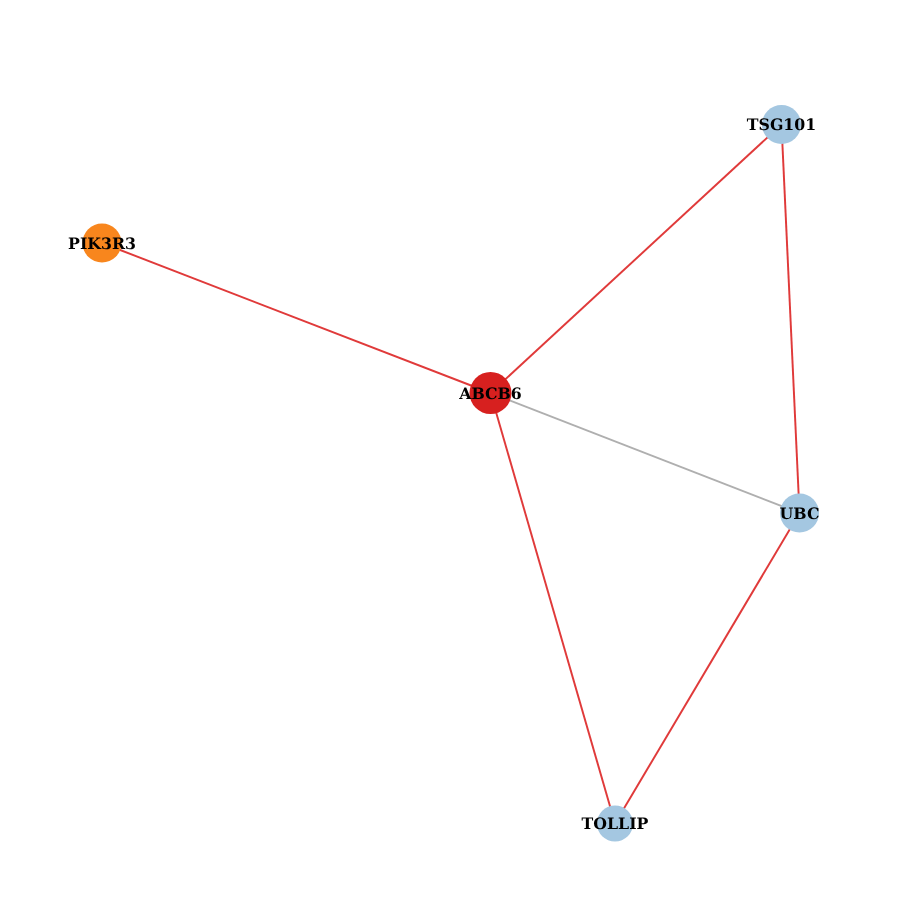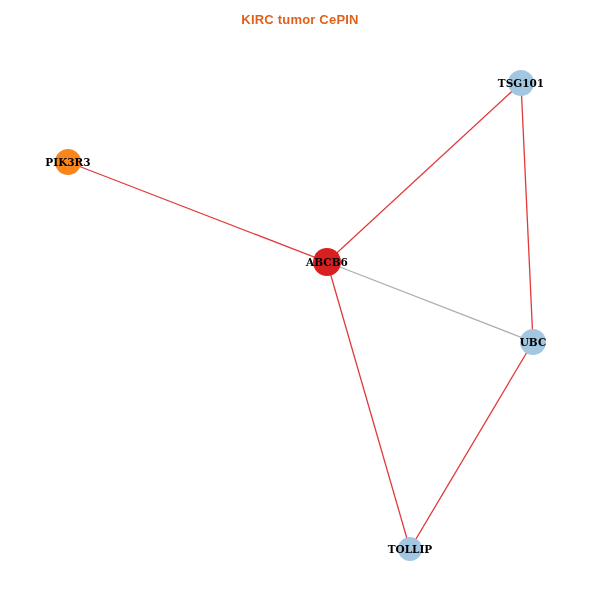--- a/index.html
+++ b/index.html
@@ -38,21 +38,20 @@
     font-size: 10.5px;
     fill: #000000;
     text-anchor: middle;
     dominant-baseline: middle;
   }
 </style>
 </head>
 <body>
 
 <div class="canvas">
-  <div class="plot-title" style="color: rgb(226, 97, 26);">KIRC tumor CePIN</div>
   <svg class="graph" width="600" height="600" viewBox="0 0 600 600">
     <g id="edges-layer">
         <line x1="68" y1="162" x2="327" y2="262" stroke="#E03A3A" stroke-width="1.3"></line>
         <line x1="327" y1="262" x2="521" y2="83" stroke="#E03A3A" stroke-width="1.3"></line>
         <line x1="521" y1="83" x2="533" y2="342" stroke="#E03A3A" stroke-width="1.3"></line>
         <line x1="327" y1="262" x2="533" y2="342" stroke="#AFAFAF" stroke-width="1.3"></line>
         <line x1="327" y1="262" x2="410" y2="549" stroke="#E03A3A" stroke-width="1.3"></line>
         <line x1="533" y1="342" x2="410" y2="549" stroke="#E03A3A" stroke-width="1.3"></line>
       </g>
     <g id="nodes-layer">

